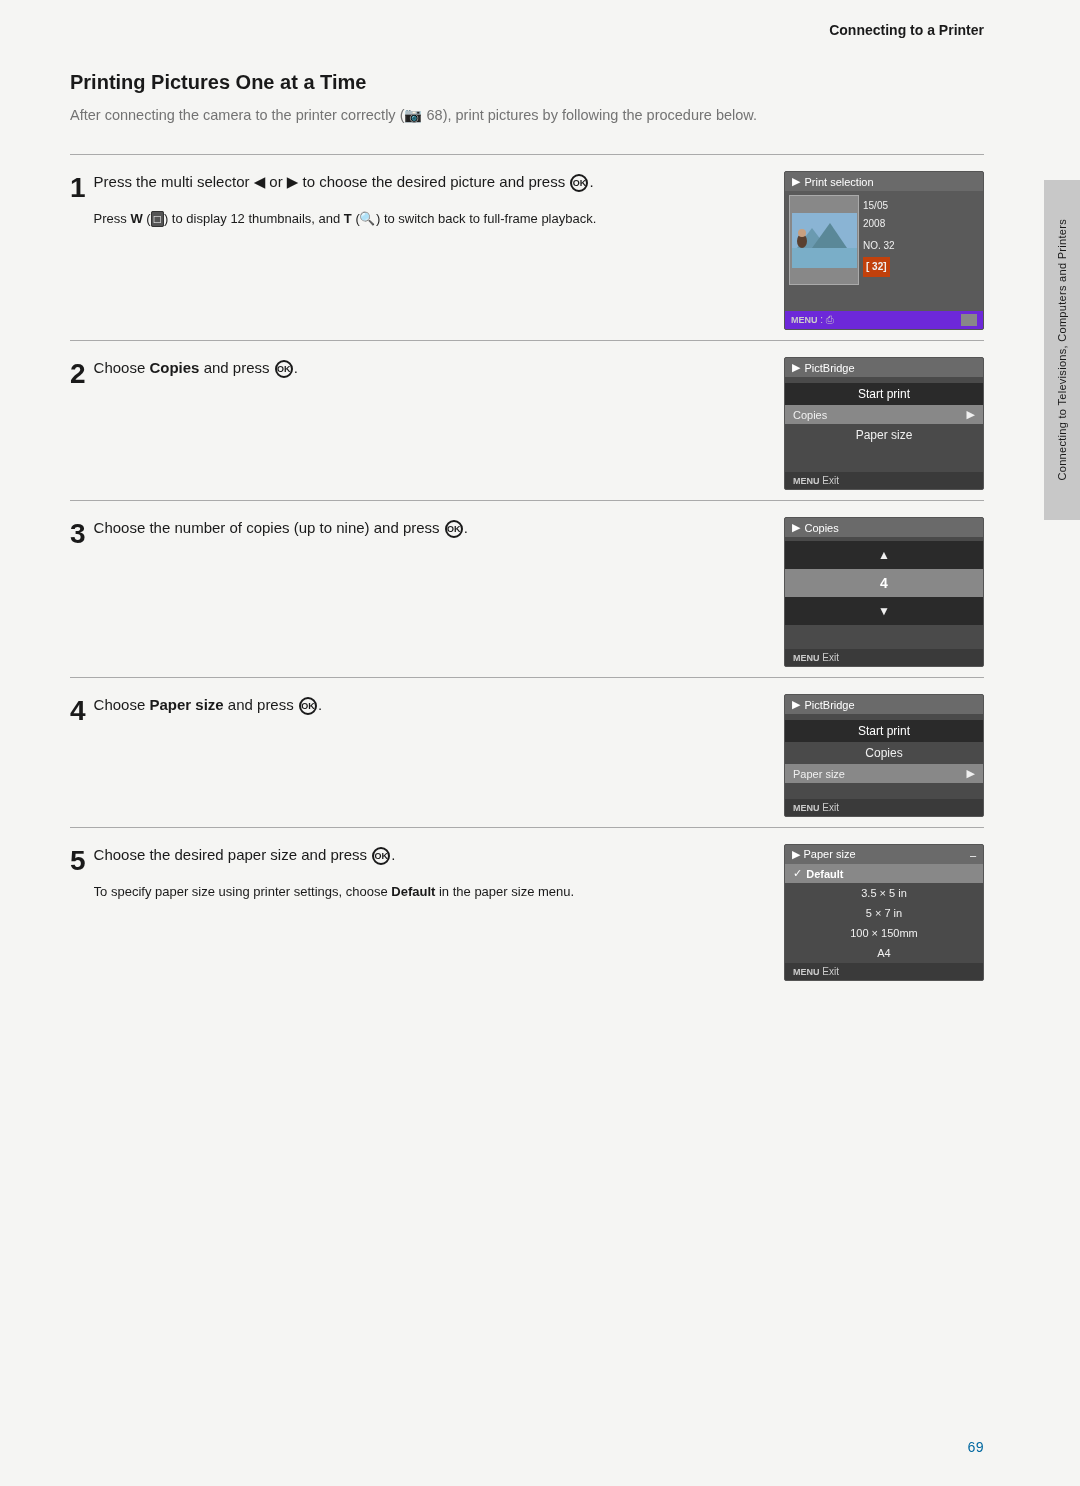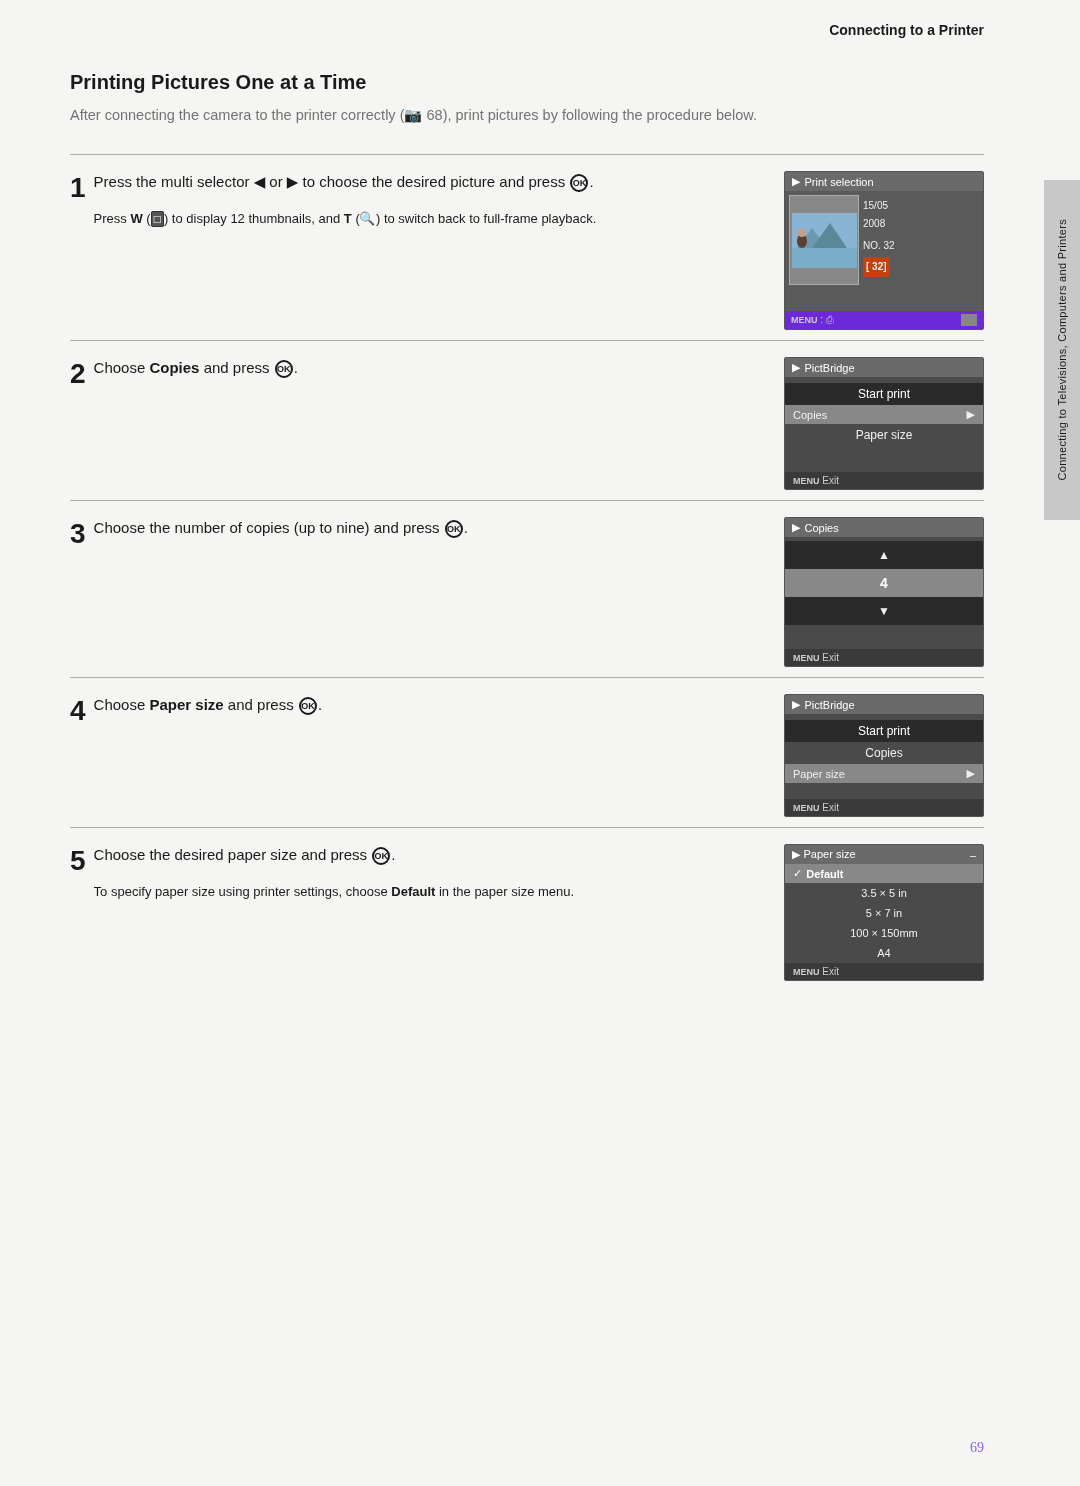--- a/index.html
+++ b/index.html
@@ -312,23 +312,23 @@
       font-size: 11px;
       color: #f0f0f0;
       text-align: center;
     }
 
     
     .page-number {
       position: absolute;
       bottom: 30px;
       right: 60px;
-      font-family: Liberation Serif, serif;
+      font-family: Liberation Mono, monospace;
       font-size: 14px;
-      color: #8b5cf6;
+      color: #0369a1;
     }
 
     
     .landscape-svg {
       width: 65px;
       height: 55px;
     }
 
     
     .icon-W {

